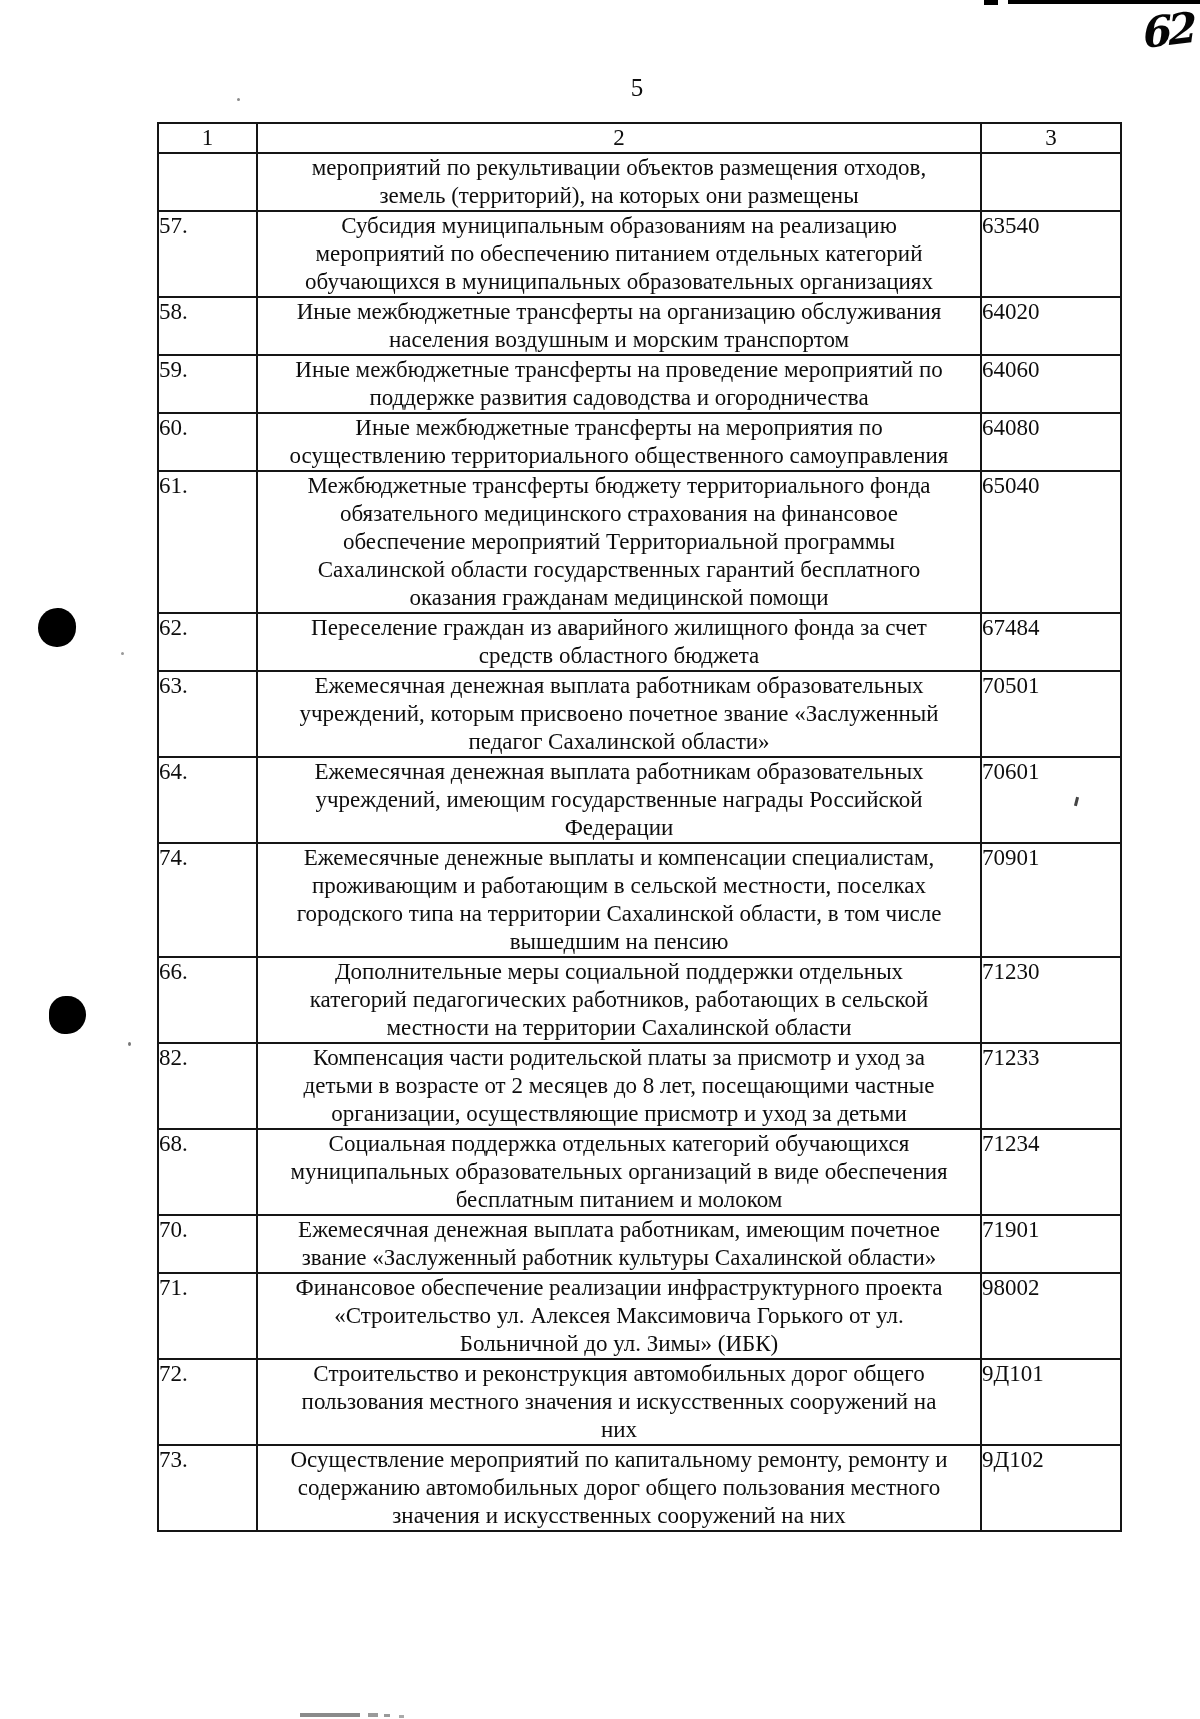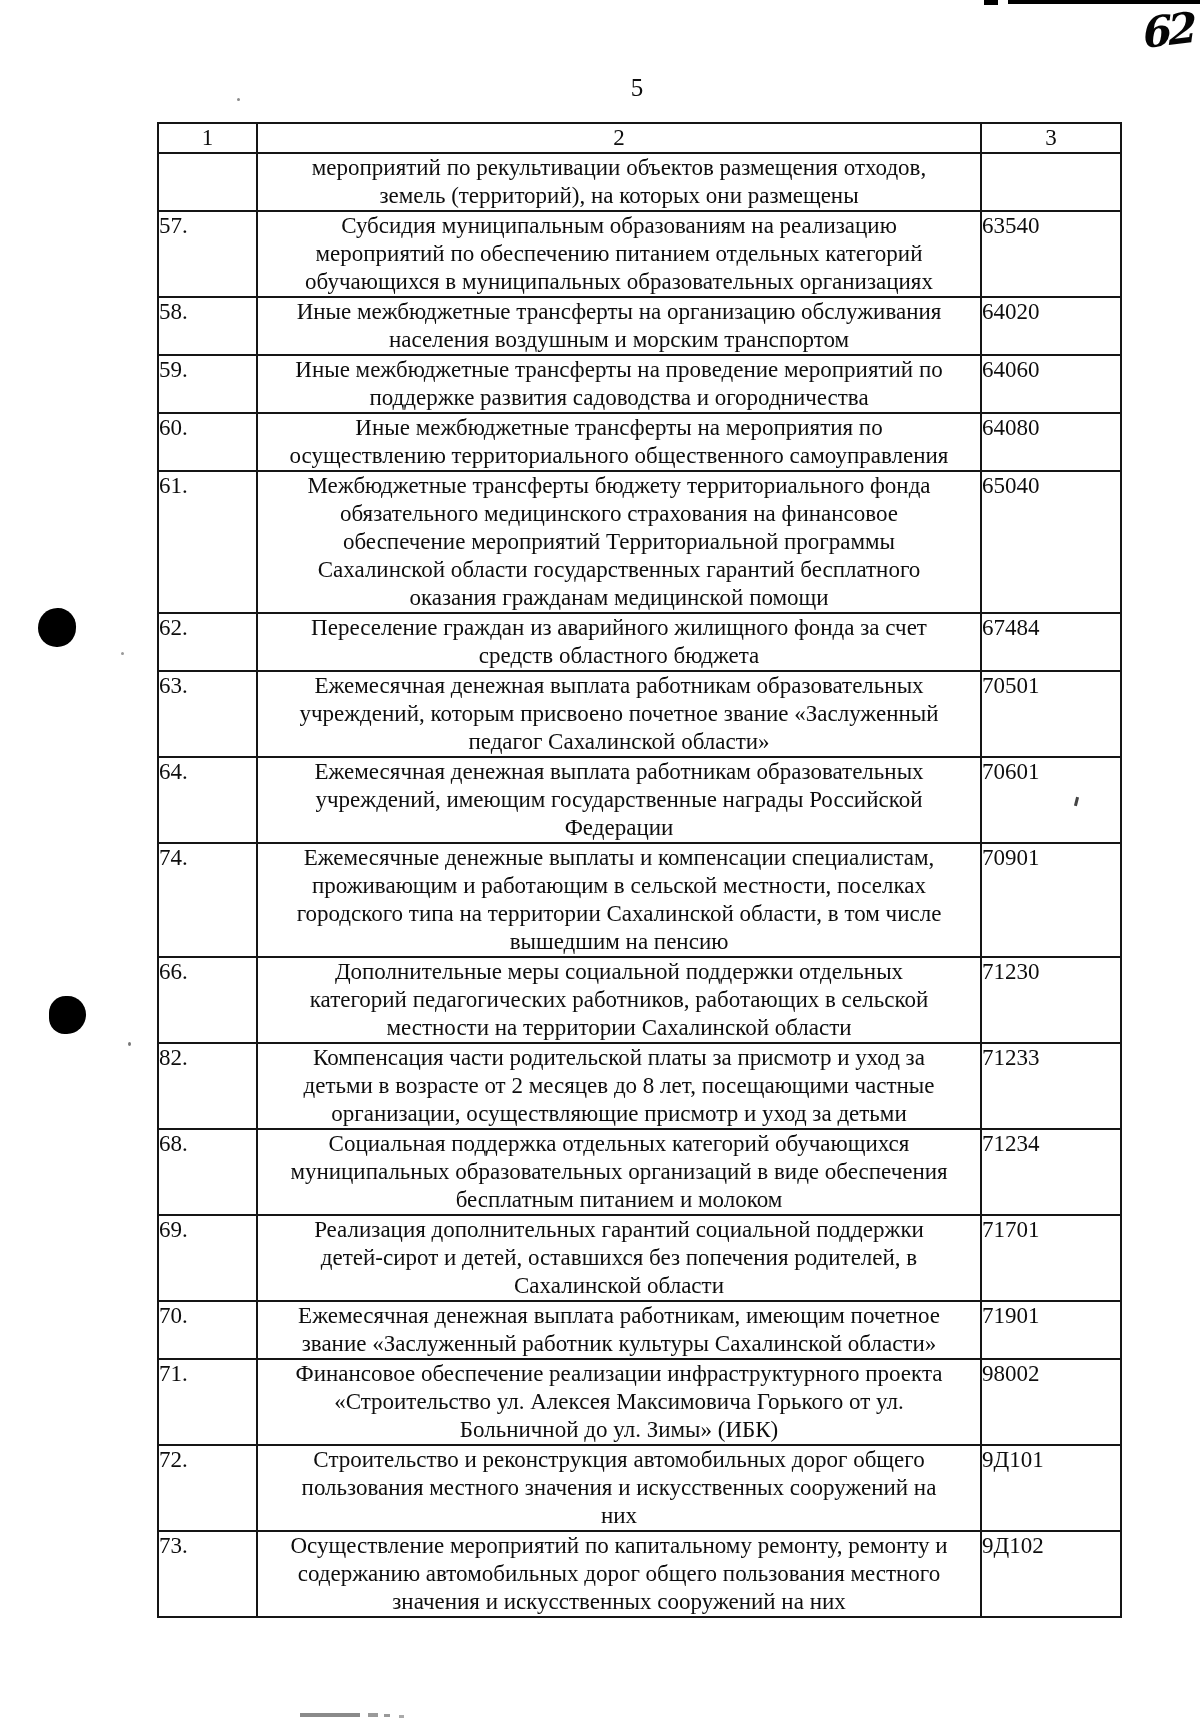--- a/index.html
+++ b/index.html
@@ -206,27 +206,20 @@
     </tr>
 
     <tr>
       <td class="num">68.</td>
       <td class="desc">Социальная поддержка отдельных категорий обучающихся
 муниципальных образовательных организаций в виде обеспечения
 бесплатным питанием и молоком</td>
       <td class="code">71234</td>
     </tr>
 
-    <tr>
-      <td class="num">69.</td>
-      <td class="desc">Реализация дополнительных гарантий социальной поддержки
-детей-сирот и детей, оставшихся без попечения родителей, в
-Сахалинской области</td>
-      <td class="code">71701</td>
-    </tr>
 
     <tr>
       <td class="num">70.</td>
       <td class="desc">Ежемесячная денежная выплата работникам, имеющим почетное
 звание «Заслуженный работник культуры Сахалинской области»</td>
       <td class="code">71901</td>
     </tr>
 
     <tr>
       <td class="num">71.</td>

